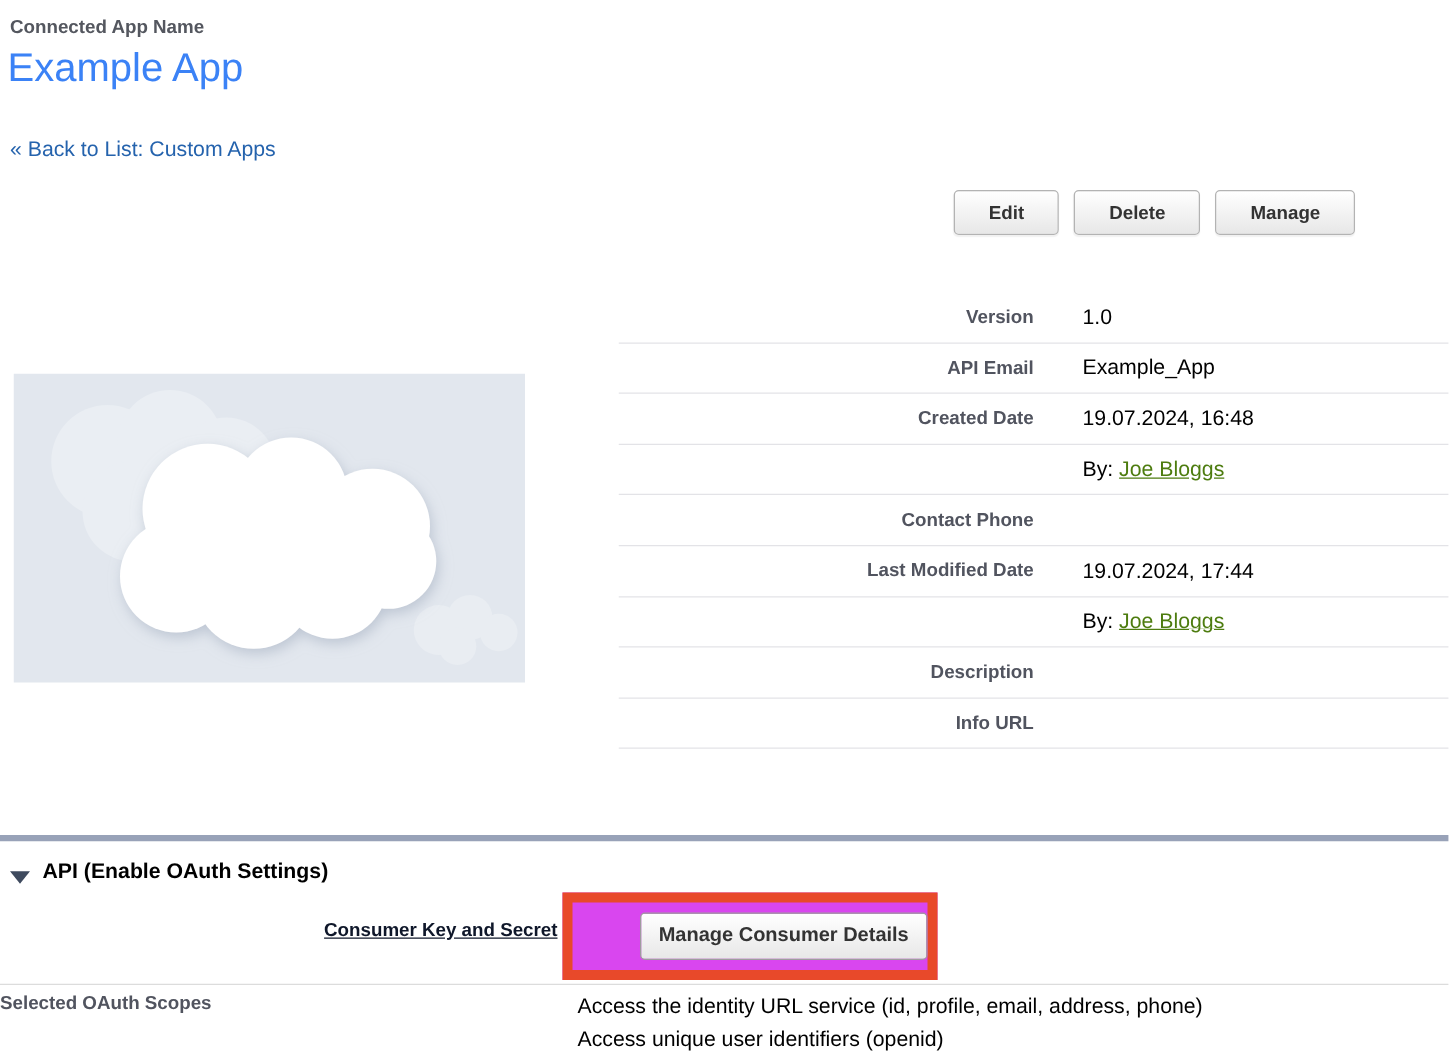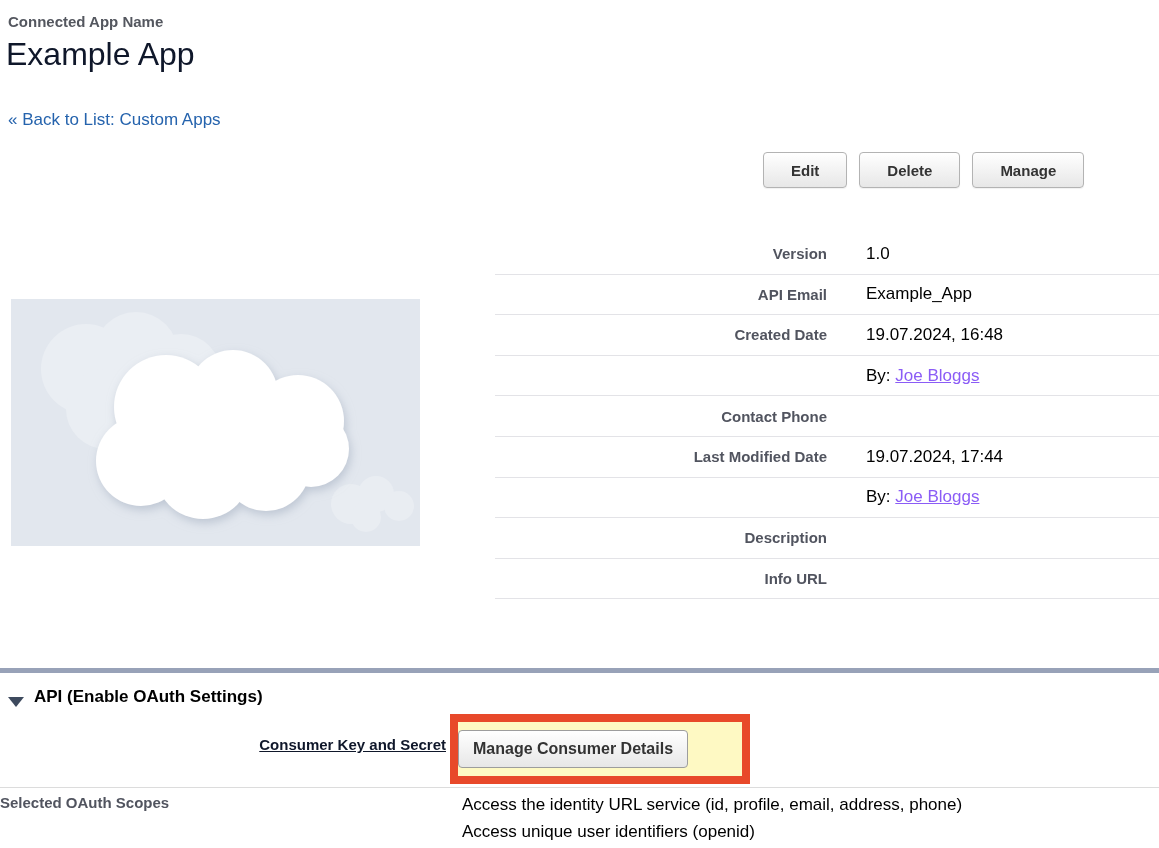--- a/index.html
+++ b/index.html
@@ -11,21 +11,21 @@
     background: #ffffff;
     font-family: "Liberation Sans", sans-serif;
     overflow: hidden;
   }
   .rt-label {
     position: absolute; left: 8px; top: 13px;
     font-size: 15px; font-weight: bold; color: #54575f;
   }
   .page-title {
     position: absolute; left: 6px; top: 36px;
-    font-size: 32px; font-weight: 400; color: #0f172a;
+    font-size: 32px; font-weight: 400; color: #3b82f6;
   }
   .back-link {
     position: absolute; left: 8px; top: 110px;
     font-size: 17px; color: #2563ad; text-decoration: none; cursor: pointer;
   }
   .btn-row {
     position: absolute; left: 763px; top: 152px;
     display: flex; gap: 12px;
   }
   .sf-btn {
@@ -50,21 +50,21 @@
     height: 40.6px;
     border-bottom: 1px solid #e3e3e7;
   }
   .dlabel {
     width: 332px; text-align: right;
     font-size: 15px; font-weight: bold; color: #51545f;
   }
   .dvalue {
     margin-left: 39px; font-size: 17px; color: #000; white-space: nowrap;
   }
-  .by-link { color: #8b5cf6; text-decoration: underline; cursor: pointer; text-align: center; }
+  .by-link { color: #4d7c0f; text-decoration: underline; cursor: pointer; text-align: center; }
   .section-divider {
     position: absolute; left: 0; top: 668px;
     width: 1159px; height: 5px; background: #98a2b8;
   }
   .section-header {
     position: absolute; left: 8px; top: 687px;
     display: flex; align-items: flex-end; gap: 10px; cursor: pointer;
   }
   .tri-icon {
     width: 0; height: 0; margin-top: 2px;
@@ -77,22 +77,22 @@
     position: absolute; left: 0; top: 736px; width: 446px;
     text-align: right; font-size: 15px; font-weight: bold; color: #0f172a; text-decoration: underline;
   }
   .scope-sep {
     position: absolute; left: 0; top: 787px;
     width: 1159px; height: 1px; background: #dcdcdc; z-index: 1;
   }
   .highlight-box {
     position: absolute; left: 450px; top: 714px;
     width: 300px; height: 70px;
-    border: 8px solid #e8492a; background: #fef9c3;
-    display: flex; align-items: center; justify-content: flex-start;
+    border: 8px solid #e8492a; background: #d946ef;
+    display: flex; align-items: center; justify-content: flex-end;
     z-index: 2;
   }
   .manage-consumer-btn {
     height: 38px; padding: 0 14px;
     font-family: "Liberation Sans", sans-serif;
     font-size: 16px; font-weight: bold; color: #333;
     background: linear-gradient(#ffffff, #e7e7e7);
     border: 1px solid #9d9d9d; border-radius: 4px;
     cursor: pointer;
   }

